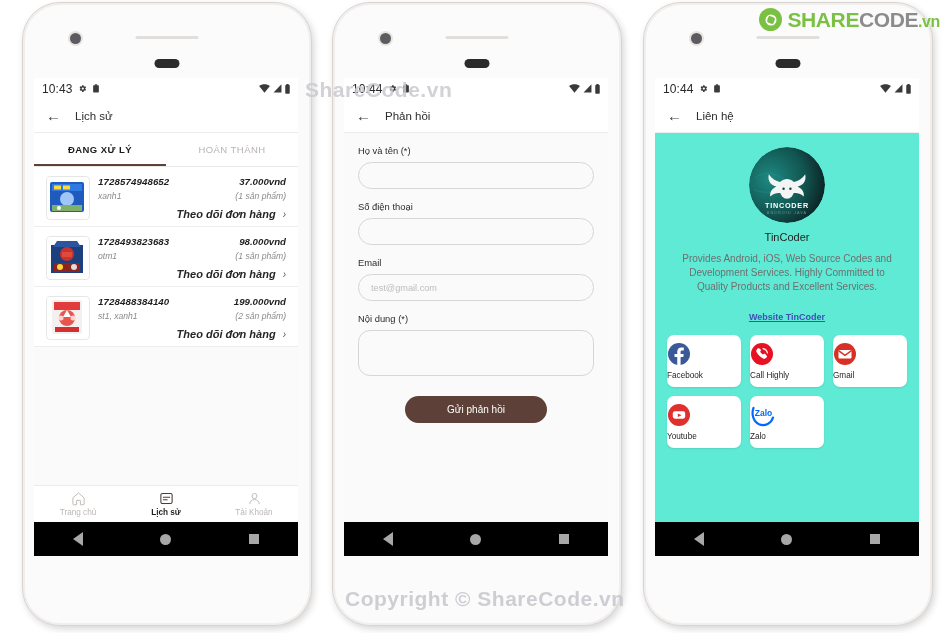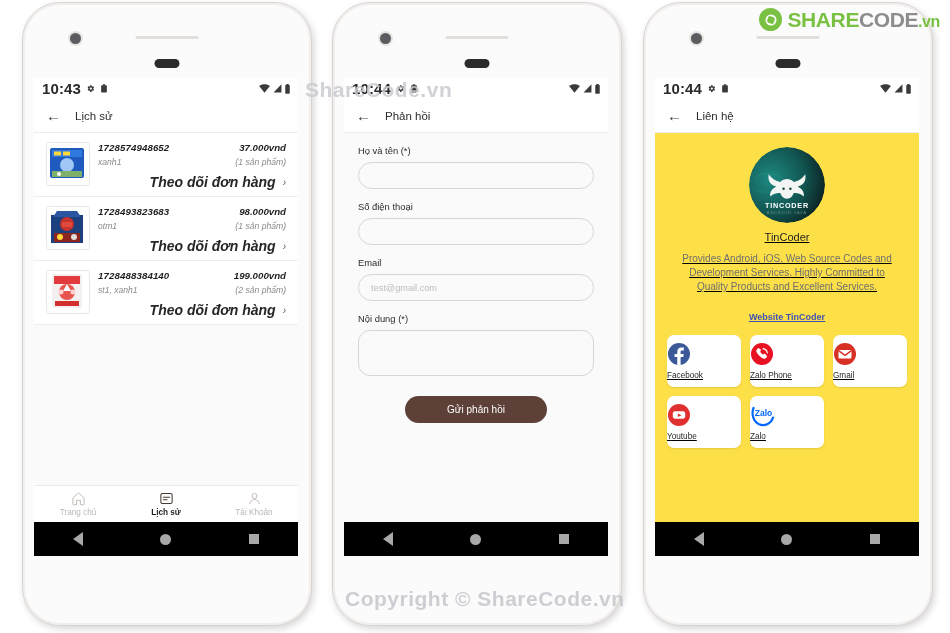--- a/index.html
+++ b/index.html
@@ -45,21 +45,21 @@
        border-radius:2px;background:#e2dedc;}
   .notch-pill{position:absolute;left:50%;transform:translateX(-50%);top:56px;width:25px;height:9px;
        border-radius:5px;background:#2b2b2b;}
 
   .screen{position:absolute;left:11px;top:75px;width:264px;height:478px;background:#fafafa;overflow:hidden;}
 
   
   .statusbar{height:21px;background:#ffffff;display:flex;align-items:center;
      padding:0 8px;justify-content:space-between;}
   .sb-left{display:flex;align-items:center;gap:5px;}
-  .sb-time{font-size:15px;color:#28292b;font-weight:700;letter-spacing:.1px;}
+  .sb-time{font-size:12px;color:#28292b;font-weight:400;letter-spacing:.1px;}
   .ico-gear{width:9px;height:9px;display:block;}
   .ico-clip{width:8px;height:9px;display:block;}
   .sb-right{display:flex;align-items:center;gap:3px;}
   .ico-wifi,.ico-sig,.ico-bat{display:block;}
 
   
   .appbar{height:33px;background:#fff;display:flex;align-items:center;padding:0 12px;gap:14px;
      border-bottom:1px solid #ececec;}
   .back-arrow{font-size:15px;color:#3c3c3c;line-height:1;cursor:pointer;}
   .appbar-title{font-size:11.5px;color:#2d2d2d;}
@@ -78,21 +78,21 @@
   .thumb{width:42px;height:42px;border:1px solid #e6e6e6;border-radius:4px;background:#fff;
      overflow:hidden;display:block;}
   .thumb svg{display:block;}
   .o-row1{display:flex;justify-content:space-between;align-items:flex-start;}
   .o-id{font-size:9.7px;font-weight:bold;color:#1e1e1e;letter-spacing:.1px;}
   .o-price{font-size:9.7px;font-weight:bold;color:#1e1e1e;}
   .o-row2{display:flex;justify-content:space-between;align-items:flex-start;margin-top:4px;}
   .o-variant{font-size:8.6px;color:#8a8a8a;}
   .o-qty{font-size:8.6px;color:#8a8a8a;}
   .o-row3{display:flex;justify-content:flex-end;align-items:center;gap:7px;margin-top:7px;}
-  .o-track{font-size:14px;font-weight:bold;color:#262626;}
+  .o-track{font-size:11px;font-weight:bold;color:#262626;}
   .o-chev{font-size:10px;color:#5a5a5a;}
 
   
   .bottomnav{position:absolute;left:0;right:0;bottom:34px;height:36px;background:#fff;
      border-top:1px solid #ececec;display:flex;}
   .bn-item{flex:1;display:flex;flex-direction:column;align-items:center;justify-content:center;
      gap:2px;cursor:pointer;}
   .bn-label{font-size:8.2px;color:#bdb7b4;}
   .bn-item.active .bn-label{color:#241f1d;font-weight:bold;}
   .bn-icon{display:block;}
@@ -113,21 +113,21 @@
      font-family:"Liberation Sans",sans-serif;outline:none;margin-bottom:12px;}
   .f-input::placeholder{color:#bdbdbd;}
   .f-textarea{width:100%;height:46px;box-sizing:border-box;border:1px solid #d6d6d6;border-radius:12px;
      background:#fafafa;padding:8px 12px;font-size:9.2px;color:#2b2b2b;resize:none;
      font-family:"Liberation Sans",sans-serif;outline:none;margin-bottom:16px;}
   .f-submit{display:block;margin:0 auto;width:142px;height:27px;border:none;border-radius:14px;
      background:#5d4037;color:#fff;font-size:10px;cursor:pointer;
      font-family:"Liberation Sans",sans-serif;}
 
   
-  .contact{padding:14px 12px 0 12px;background:#fde047;height:100%;box-sizing:border-box;text-decoration:underline;}
+  .contact{padding:14px 12px 0 12px;background:#5eead4;height:100%;box-sizing:border-box;}
   .logo-wrap{display:flex;justify-content:center;margin-bottom:8px;}
   .logo{width:76px;height:76px;border-radius:50%;display:block;}
   .c-name{text-align:center;font-size:11px;color:#1f1f1f;margin-bottom:9px;}
   .c-desc{text-align:center;font-size:10px;line-height:1.42;color:#6f6f6f;padding:0 6px;margin-bottom:17px;}
   .c-link{display:block;text-align:center;font-size:9px;font-weight:bold;color:#3f51b5;
      text-decoration:underline;margin-bottom:13px;cursor:pointer;}
   .grid{display:grid;grid-template-columns:repeat(3,1fr);gap:9px;}
   .card{background:#fff;border-radius:7px;height:52px;display:flex;flex-direction:column;
      align-items:flex-start;justify-content:center;gap:5px;cursor:pointer;
      box-shadow:0 1px 2px rgba(0,0,0,.10);}
@@ -179,20 +179,28 @@
               <rect x="0.3" y="1.1" width="5.4" height="10.6" rx="0.8" fill="#3a3a3a"></rect>
             </svg>
         </div>
       </div>
 
       <div class="appbar">
         <span class="back-arrow">←</span>
         <span class="appbar-title">Lịch sử</span>
       </div>
 
+      <div class="tabs">
+        <div class="tab active">
+          <span>ĐANG XỬ LÝ</span>
+        </div>
+        <div class="tab">
+          <span>HOÀN THÀNH</span>
+        </div>
+      </div>
 
       <div class="orders">
 
         <div class="order">
           <span class="thumb">
             <svg width="40" height="40" viewBox="0 0 40 40">
                 <rect width="40" height="40" fill="#ffffff"></rect>
                 <rect x="3" y="5" width="34" height="30" rx="2" fill="#1f5bbf"></rect>
                 <rect x="5" y="7" width="30" height="7" fill="#2f79e0"></rect>
                 <rect x="7" y="8.5" width="7" height="4" fill="#ffd83b"></rect>
@@ -443,21 +451,21 @@
               </svg>
             <span class="card-label">Facebook</span>
           </div>
 
           <div class="card">
             <svg width="24" height="24" viewBox="0 0 24 24">
                 <circle cx="12" cy="12" r="11" fill="#e81123"></circle>
                 <path d="M9.2 6.4c-.5-.4-1.2-.3-1.6.2l-1 1.3c-.5.6-.5 1.5-.1 2.2 1.5 2.7 3.8 5 6.5 6.5.7.4 1.6.3 2.2-.2l1.3-1c.5-.4.6-1.1.2-1.6l-1.3-1.6c-.4-.5-1.1-.6-1.6-.2l-.9.6a9.4 9.4 0 01-2.8-2.8l.6-.9c.4-.5.3-1.2-.2-1.6z" fill="#fff"></path>
                 <path d="M13 6.6a5.6 5.6 0 014.4 4.4" stroke="#fff" stroke-width="1.2" fill="none" stroke-linecap="round"></path>
               </svg>
-            <span class="card-label">Zalo Phone</span>
+            <span class="card-label">Call Highly</span>
           </div>
 
           <div class="card">
             <svg width="24" height="24" viewBox="0 0 24 24">
                 <circle cx="12" cy="12" r="11" fill="#d93025"></circle>
                 <rect x="5.5" y="8" width="13" height="8.6" rx="1" fill="#fff"></rect>
                 <path d="M5.5 8.6l6.5 4.8 6.5-4.8" stroke="#d93025" stroke-width="1.5" fill="none"></path>
               </svg>
             <span class="card-label">Gmail</span>
           </div>

